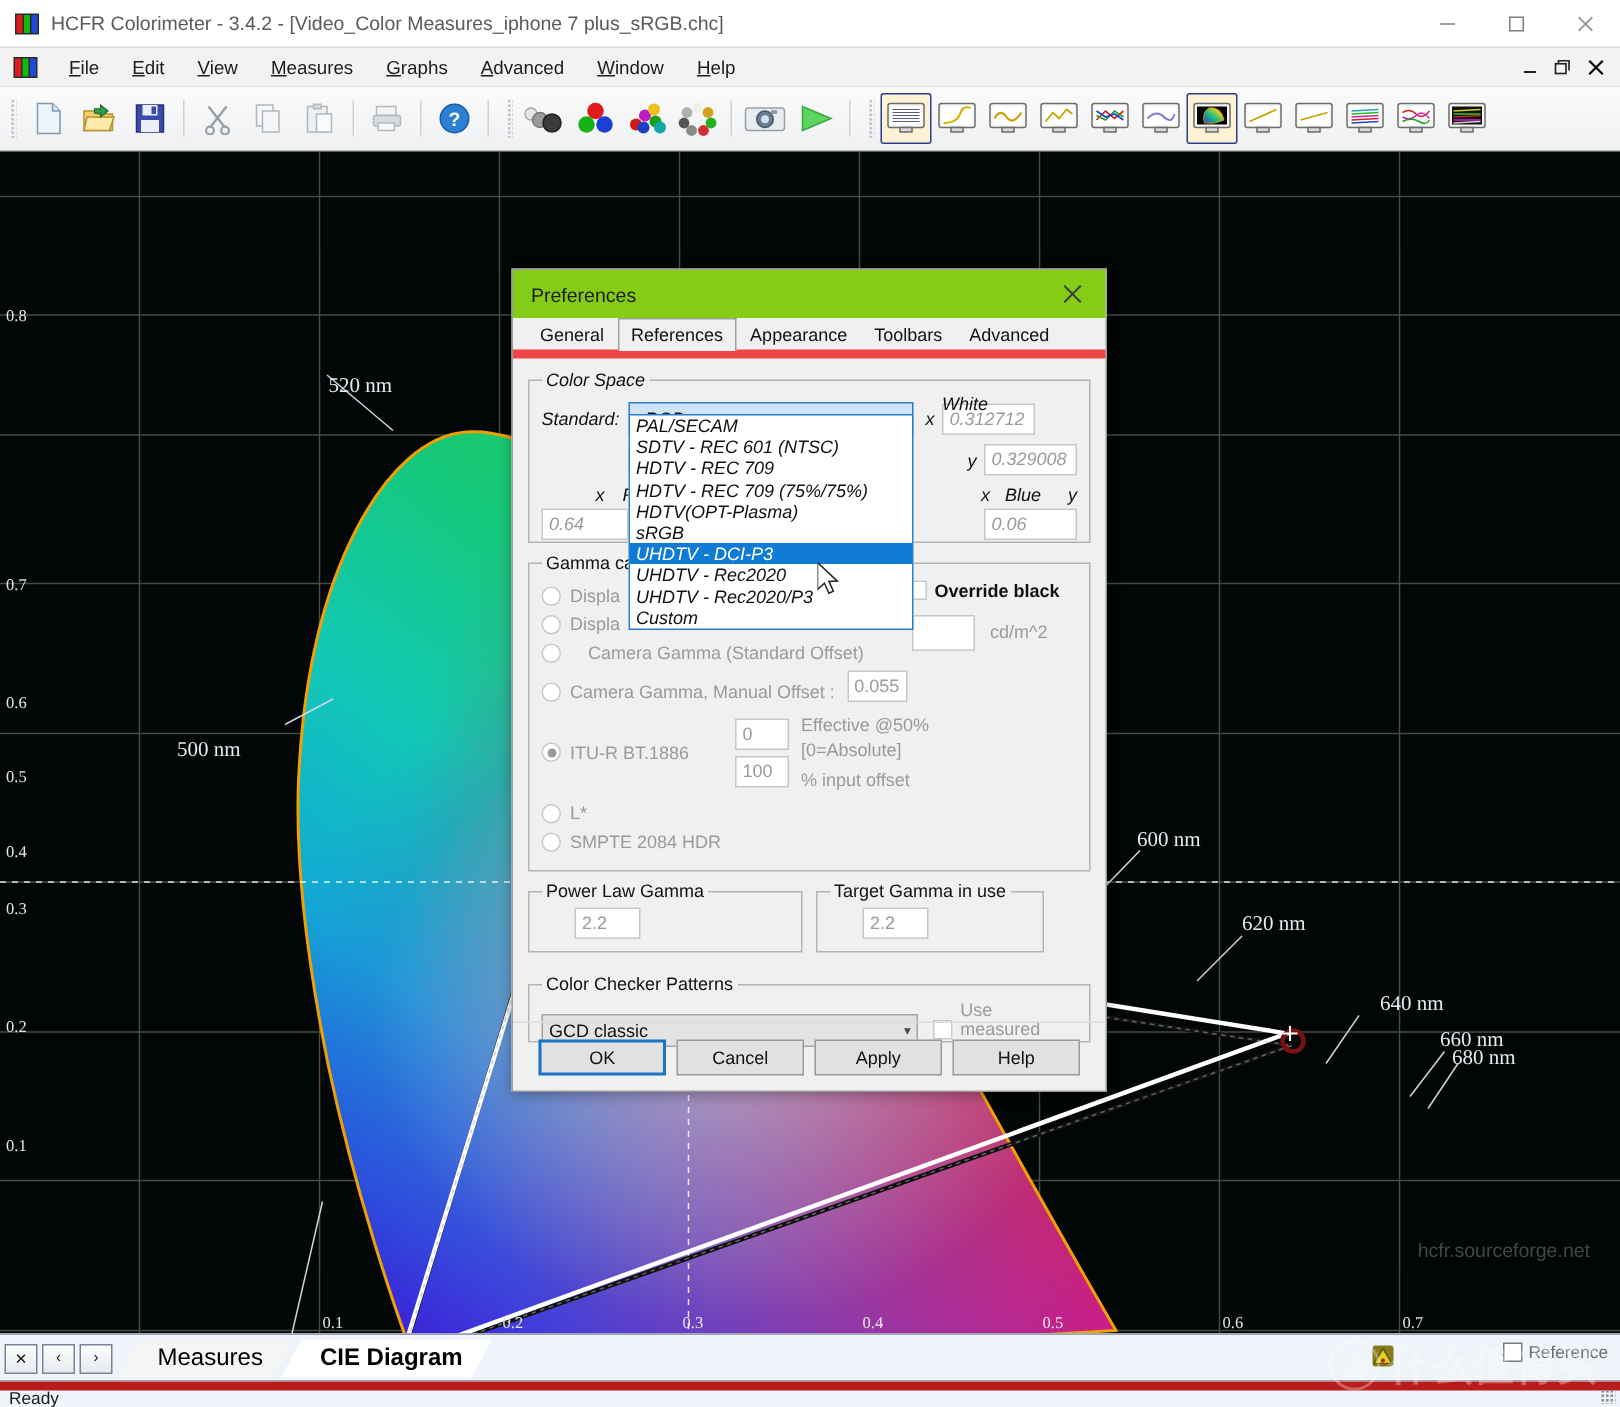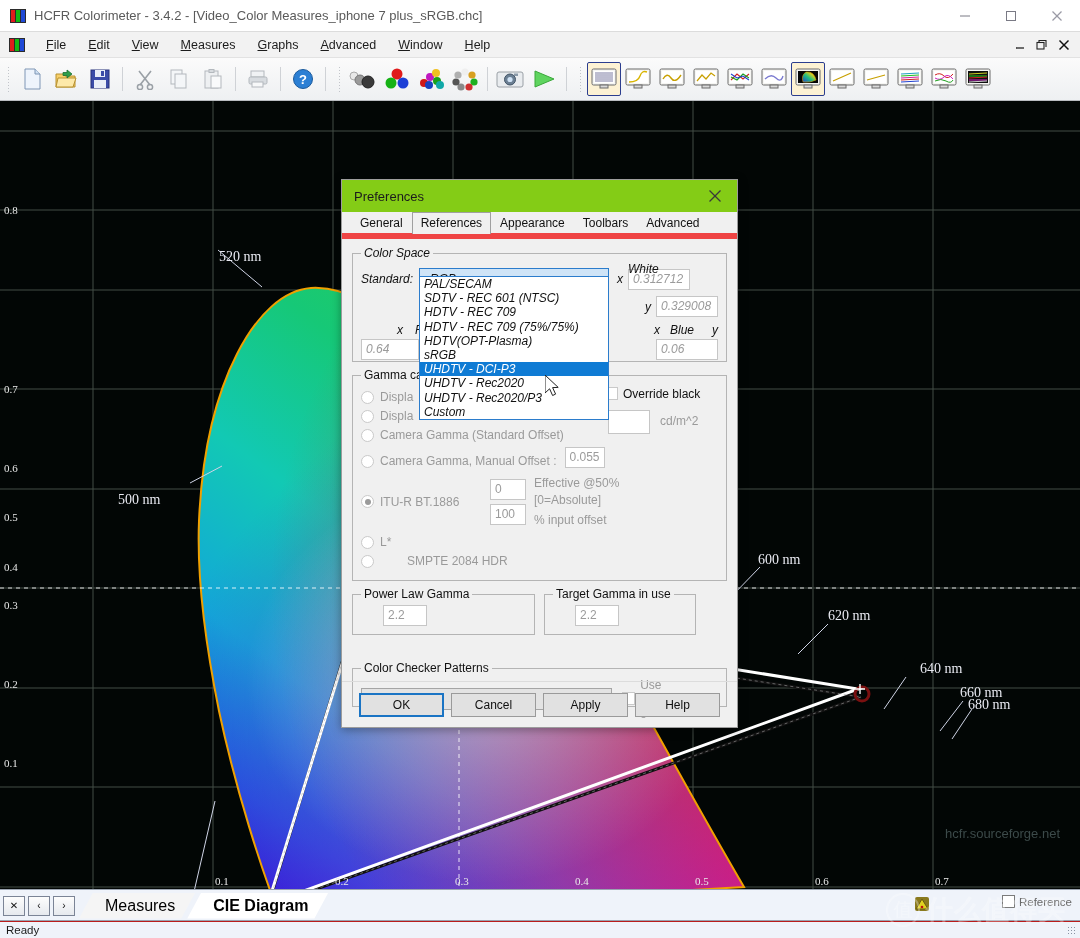--- a/index.html
+++ b/index.html
@@ -88,21 +88,21 @@
   #ref-check{ position:absolute; right:8px; top:5px; display:flex; align-items:center;
               color:#6a6a6a; font-size:11.5px; }
   #ref-check .box{ width:13px; height:13px; border:1px solid #7b7b7b; background:#fff; margin-right:4px;}
   #warn-icon{ position:absolute; right:150px; top:6px; }
 
   
   #statusbar{
     position:absolute; left:0; top:921px; width:1080px; height:17px;
     background:#eff3fa; color:#1a1a1a; font-size:11.5px;
     display:flex; align-items:center; padding-left:6px;
-    border-top:1px solid #b91c1c;
+    border-top:6px solid #b91c1c;
   }
   .sb-grip{ position:absolute; right:3px; bottom:2px; width:10px; height:10px;
     background-image:radial-gradient(#8a93a2 40%, transparent 41%); background-size:3px 3px;}
 
   
   #watermark{ position:absolute; right:14px; bottom:10px; display:flex; align-items:center;
     opacity:.30; pointer-events:none; }
   #watermark .circ{ width:34px; height:34px; border-radius:50%; border:2px solid #fff;
     color:#fff; font-size:19px; display:flex; align-items:center; justify-content:center;
     margin-right:6px; font-family:"DejaVu Sans", sans-serif;}
@@ -708,36 +708,36 @@
       <div class="row" style="margin-top:2px;">
         <div class="txtbox" style="width:58px;">0.64</div>
         <span style="flex:1"></span>
         <div class="txtbox" style="width:62px;">0.06</div>
       </div>
     </fieldset>
 
     <fieldset class="grp" style="height:213px;">
       <legend>Gamma ca</legend>
 
-      <div style="position:absolute; left:252px; top:5px; display:flex; align-items:flex-start;">
+      <div style="position:absolute; left:252px; top:5px; display:flex; align-items:flex-start;font-weight:bold;">
         <div class="chk dim"></div>
         <span class="lbl">Override black</span>
       </div>
       <div class="txtbox" style="position:absolute; left:255px; top:28px; width:42px; height:24px;"></div>
       <div style="position:absolute; left:307px; top:32px;" class="lbl dim">cd/m^2</div>
 
       <div class="row" style="margin-top:4px;">
         <span class="radio"></span>
         <span class="lbl dim">Displa</span>
       </div>
       <div class="row" style="margin-top:5px;">
         <span class="radio"></span>
         <span class="lbl dim">Displa</span>
       </div>
-      <div class="row" style="margin-top:5px;">
+      <div class="row" style="margin-top:5px;gap:12px;">
         <span class="radio"></span>
         <span class="lbl dim">Camera Gamma (Standard Offset)</span>
       </div>
       <div class="row" style="margin-top:5px;align-items:flex-end;">
         <span class="radio"></span>
         <span class="lbl dim">Camera Gamma, Manual Offset :</span>
         <div class="txtbox" style="width:40px; margin-left:8px;">0.055</div>
       </div>
 
       <div class="row" style="margin-top:8px;">
@@ -751,38 +751,38 @@
           <span class="lbl dim">Effective @50%</span>
           <span class="lbl dim">[0=Absolute]</span>
           <span class="lbl dim" style="margin-top:3px;">% input offset</span>
         </div>
       </div>
 
       <div class="row" style="margin-top:8px;">
         <span class="radio"></span>
         <span class="lbl dim">L*</span>
       </div>
-      <div class="row" style="margin-top:5px;gap:27px;">
+      <div class="row" style="margin-top:5px;">
         <span class="radio"></span>
         <span class="lbl dim">SMPTE 2084 HDR</span>
       </div>
     </fieldset>
 
     <div style="display:flex; gap:9px;">
       <fieldset class="grp" style="width:183px; height:48px;">
         <legend>Power Law Gamma</legend>
         <div class="txtbox" style="width:44px; margin-left:22px;">2.2</div>
       </fieldset>
       <fieldset class="grp" style="width:152px; height:48px;">
         <legend>Target Gamma in use</legend>
         <div class="txtbox" style="width:44px; margin-left:22px;">2.2</div>
       </fieldset>
     </div>
 
-    <fieldset class="grp" style="height:46px; margin-top:20px;">
+    <fieldset class="grp" style="height:46px; margin-top:8px;">
       <legend>Color Checker Patterns</legend>
       <div class="row">
         <div class="combo plain" style="width:252px;">
           <span>GCD classic</span>
           <span class="caret">▾</span>
         </div>
         <div class="chk dim" style="margin-left:10px;"></div>
         <div style="display:flex; flex-direction:column; line-height:13px;">
           <span class="lbl dim">Use measured</span>
           <span class="lbl dim">gamma</span>

